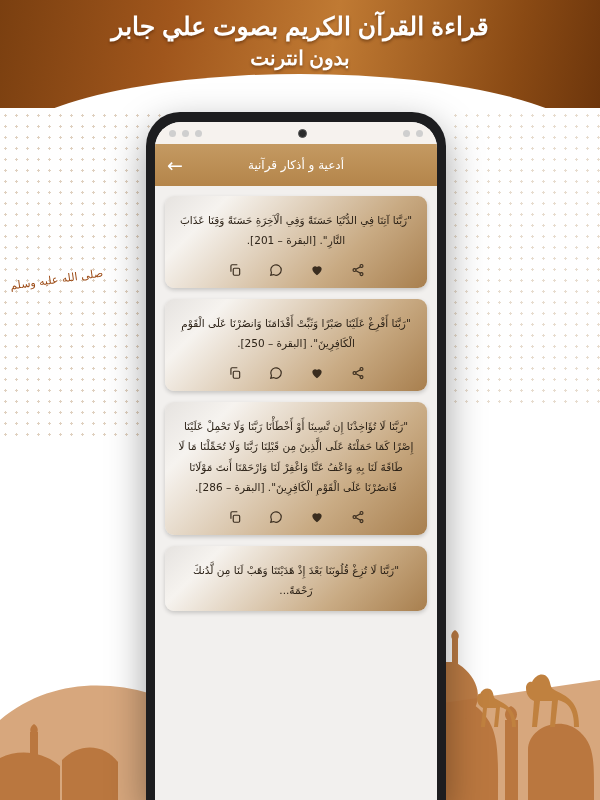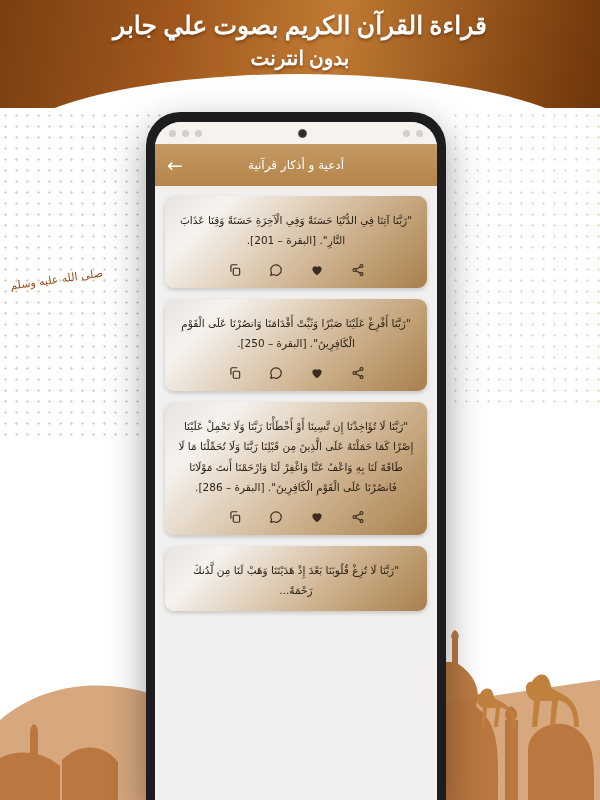--- a/index.html
+++ b/index.html
@@ -31,21 +31,21 @@
     left: 0; right: 0; bottom: -46px;
     height: 80px;
     background: #ffffff;
     border-radius: 50% 50% 0 0 / 100% 100% 0 0;
   }
   .top-title {
     position: absolute;
     top: 8px; left: 0; right: 0;
     text-align: center;
     color: #ffffff;
-    font-family: Liberation Serif, serif;
+    font-family: Liberation Sans, sans-serif;
     font-weight: bold;
     font-size: 25px;
     line-height: 1.45;
     direction: rtl;
     text-shadow: 0 2px 3px rgba(60,25,0,.45);
     z-index: 3;
   }
   .top-title .line2 { font-size: 20px; }
 
   

